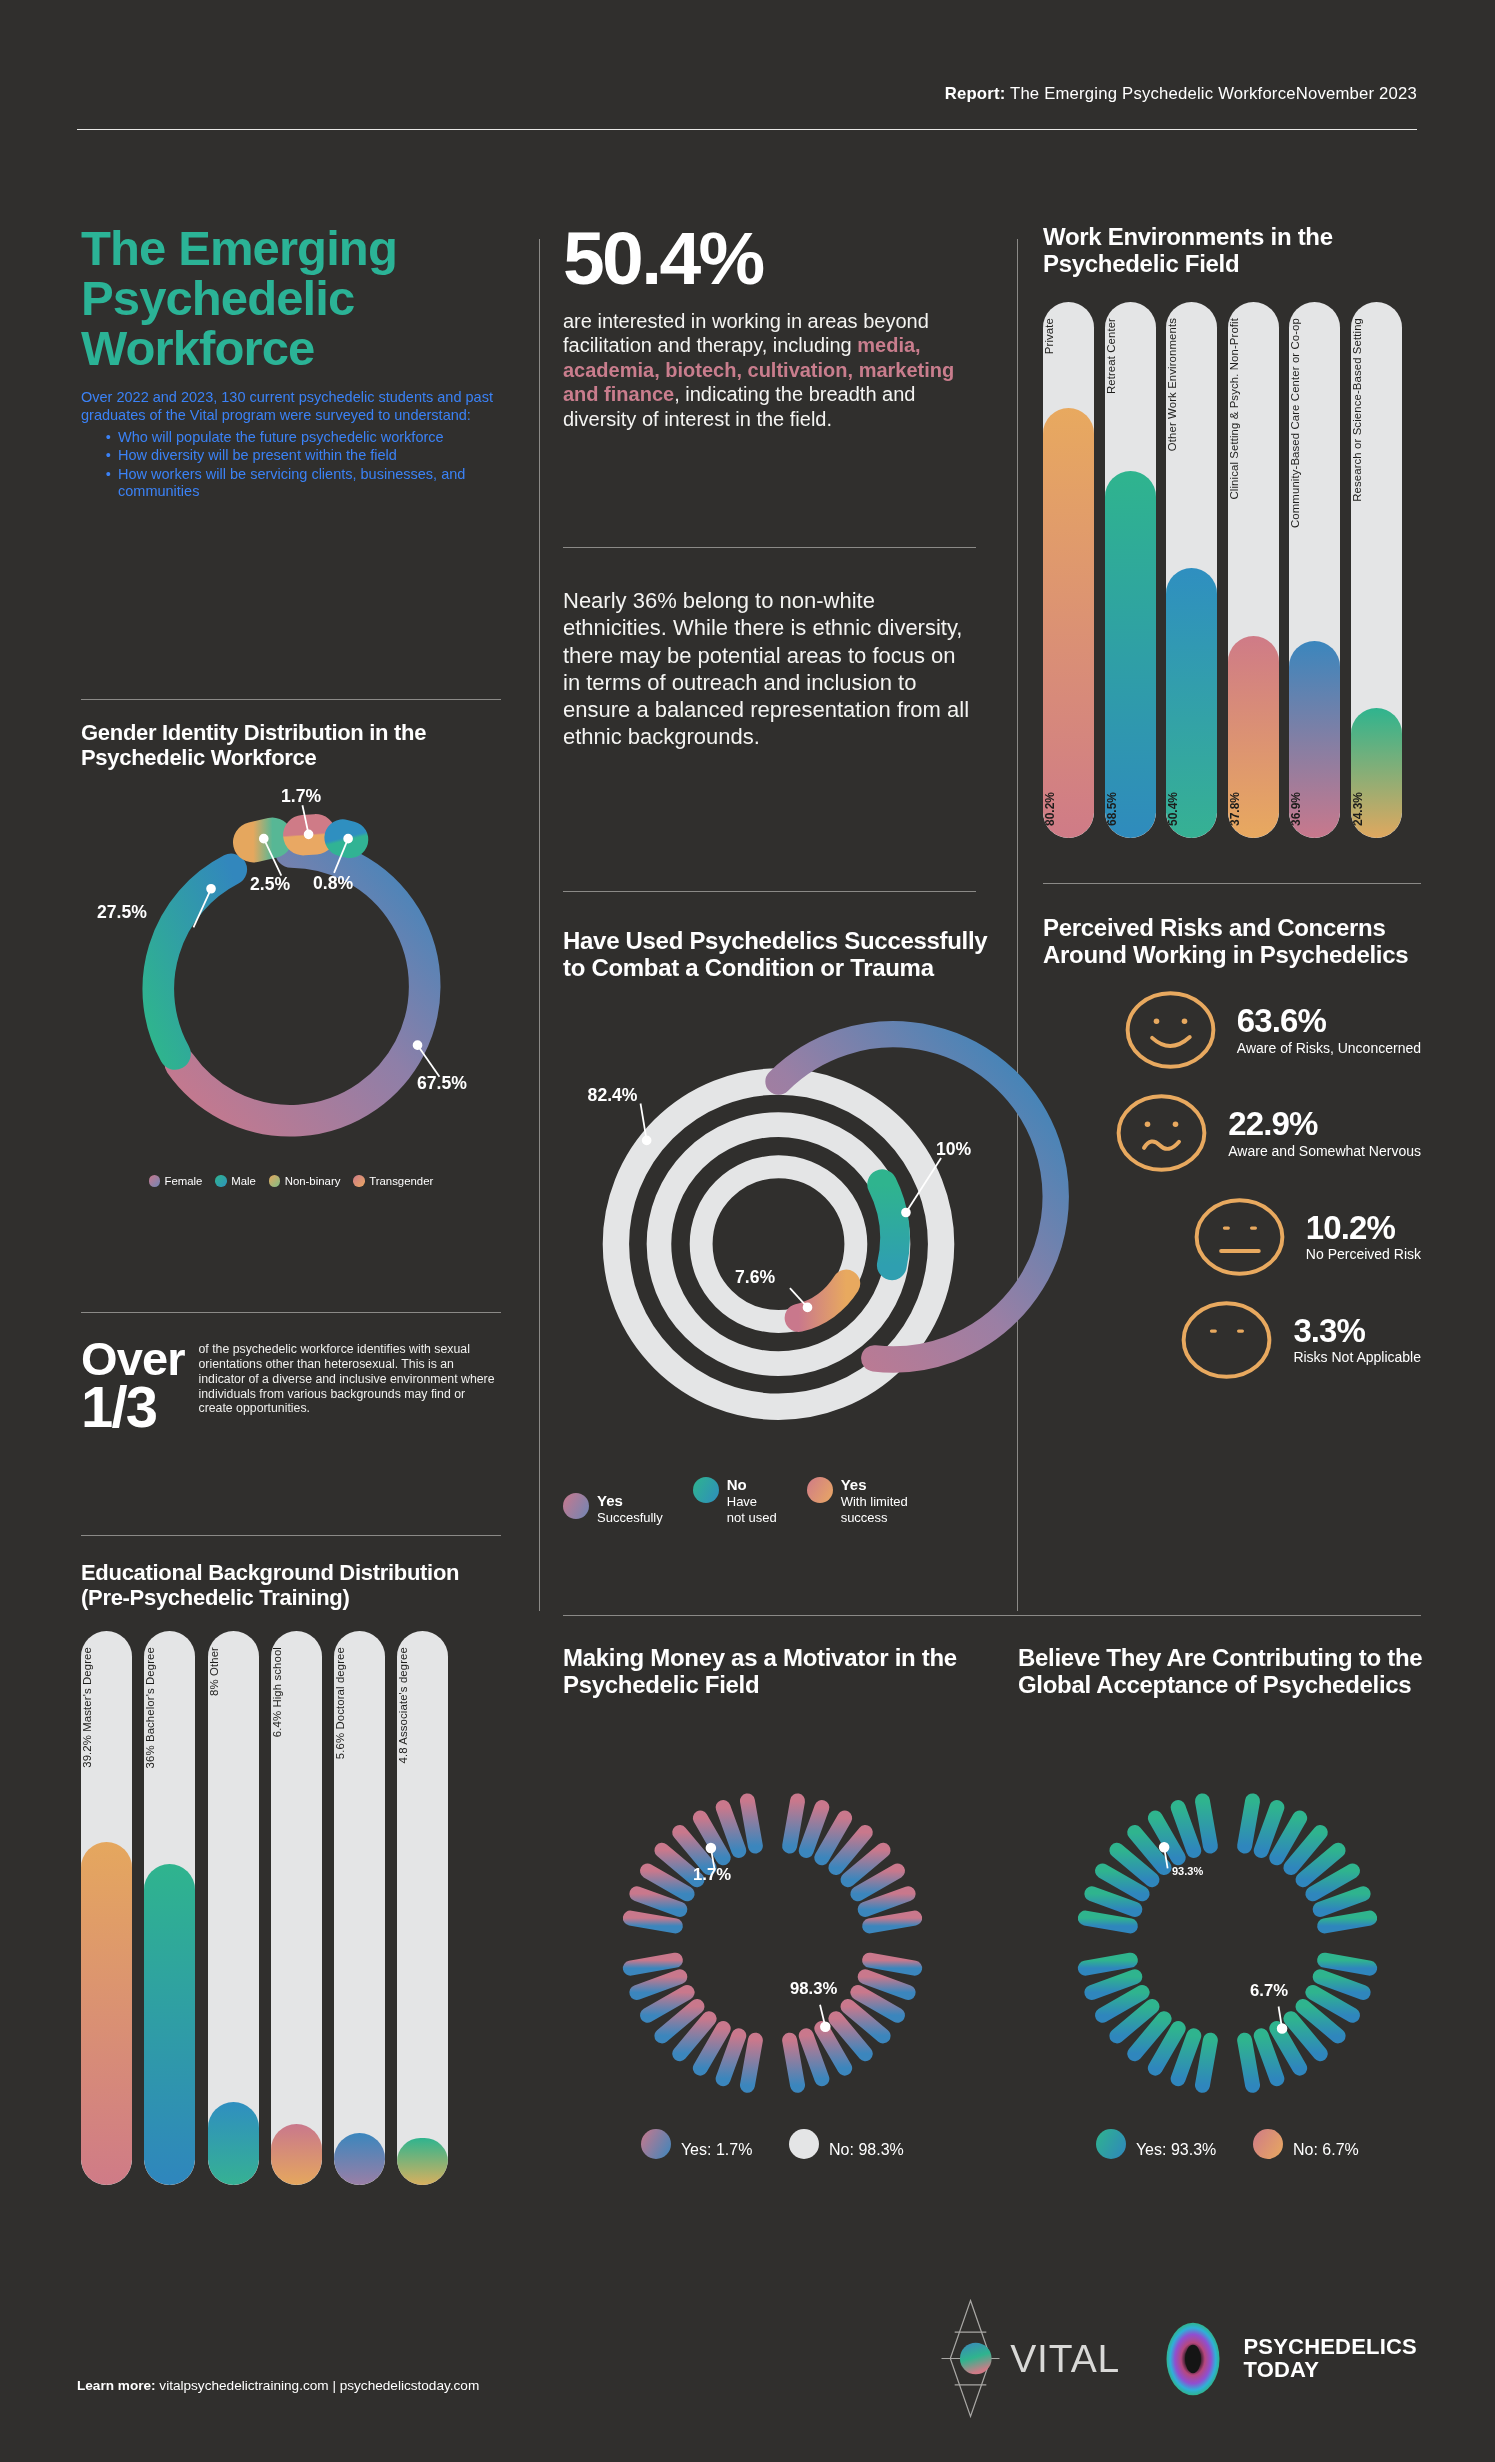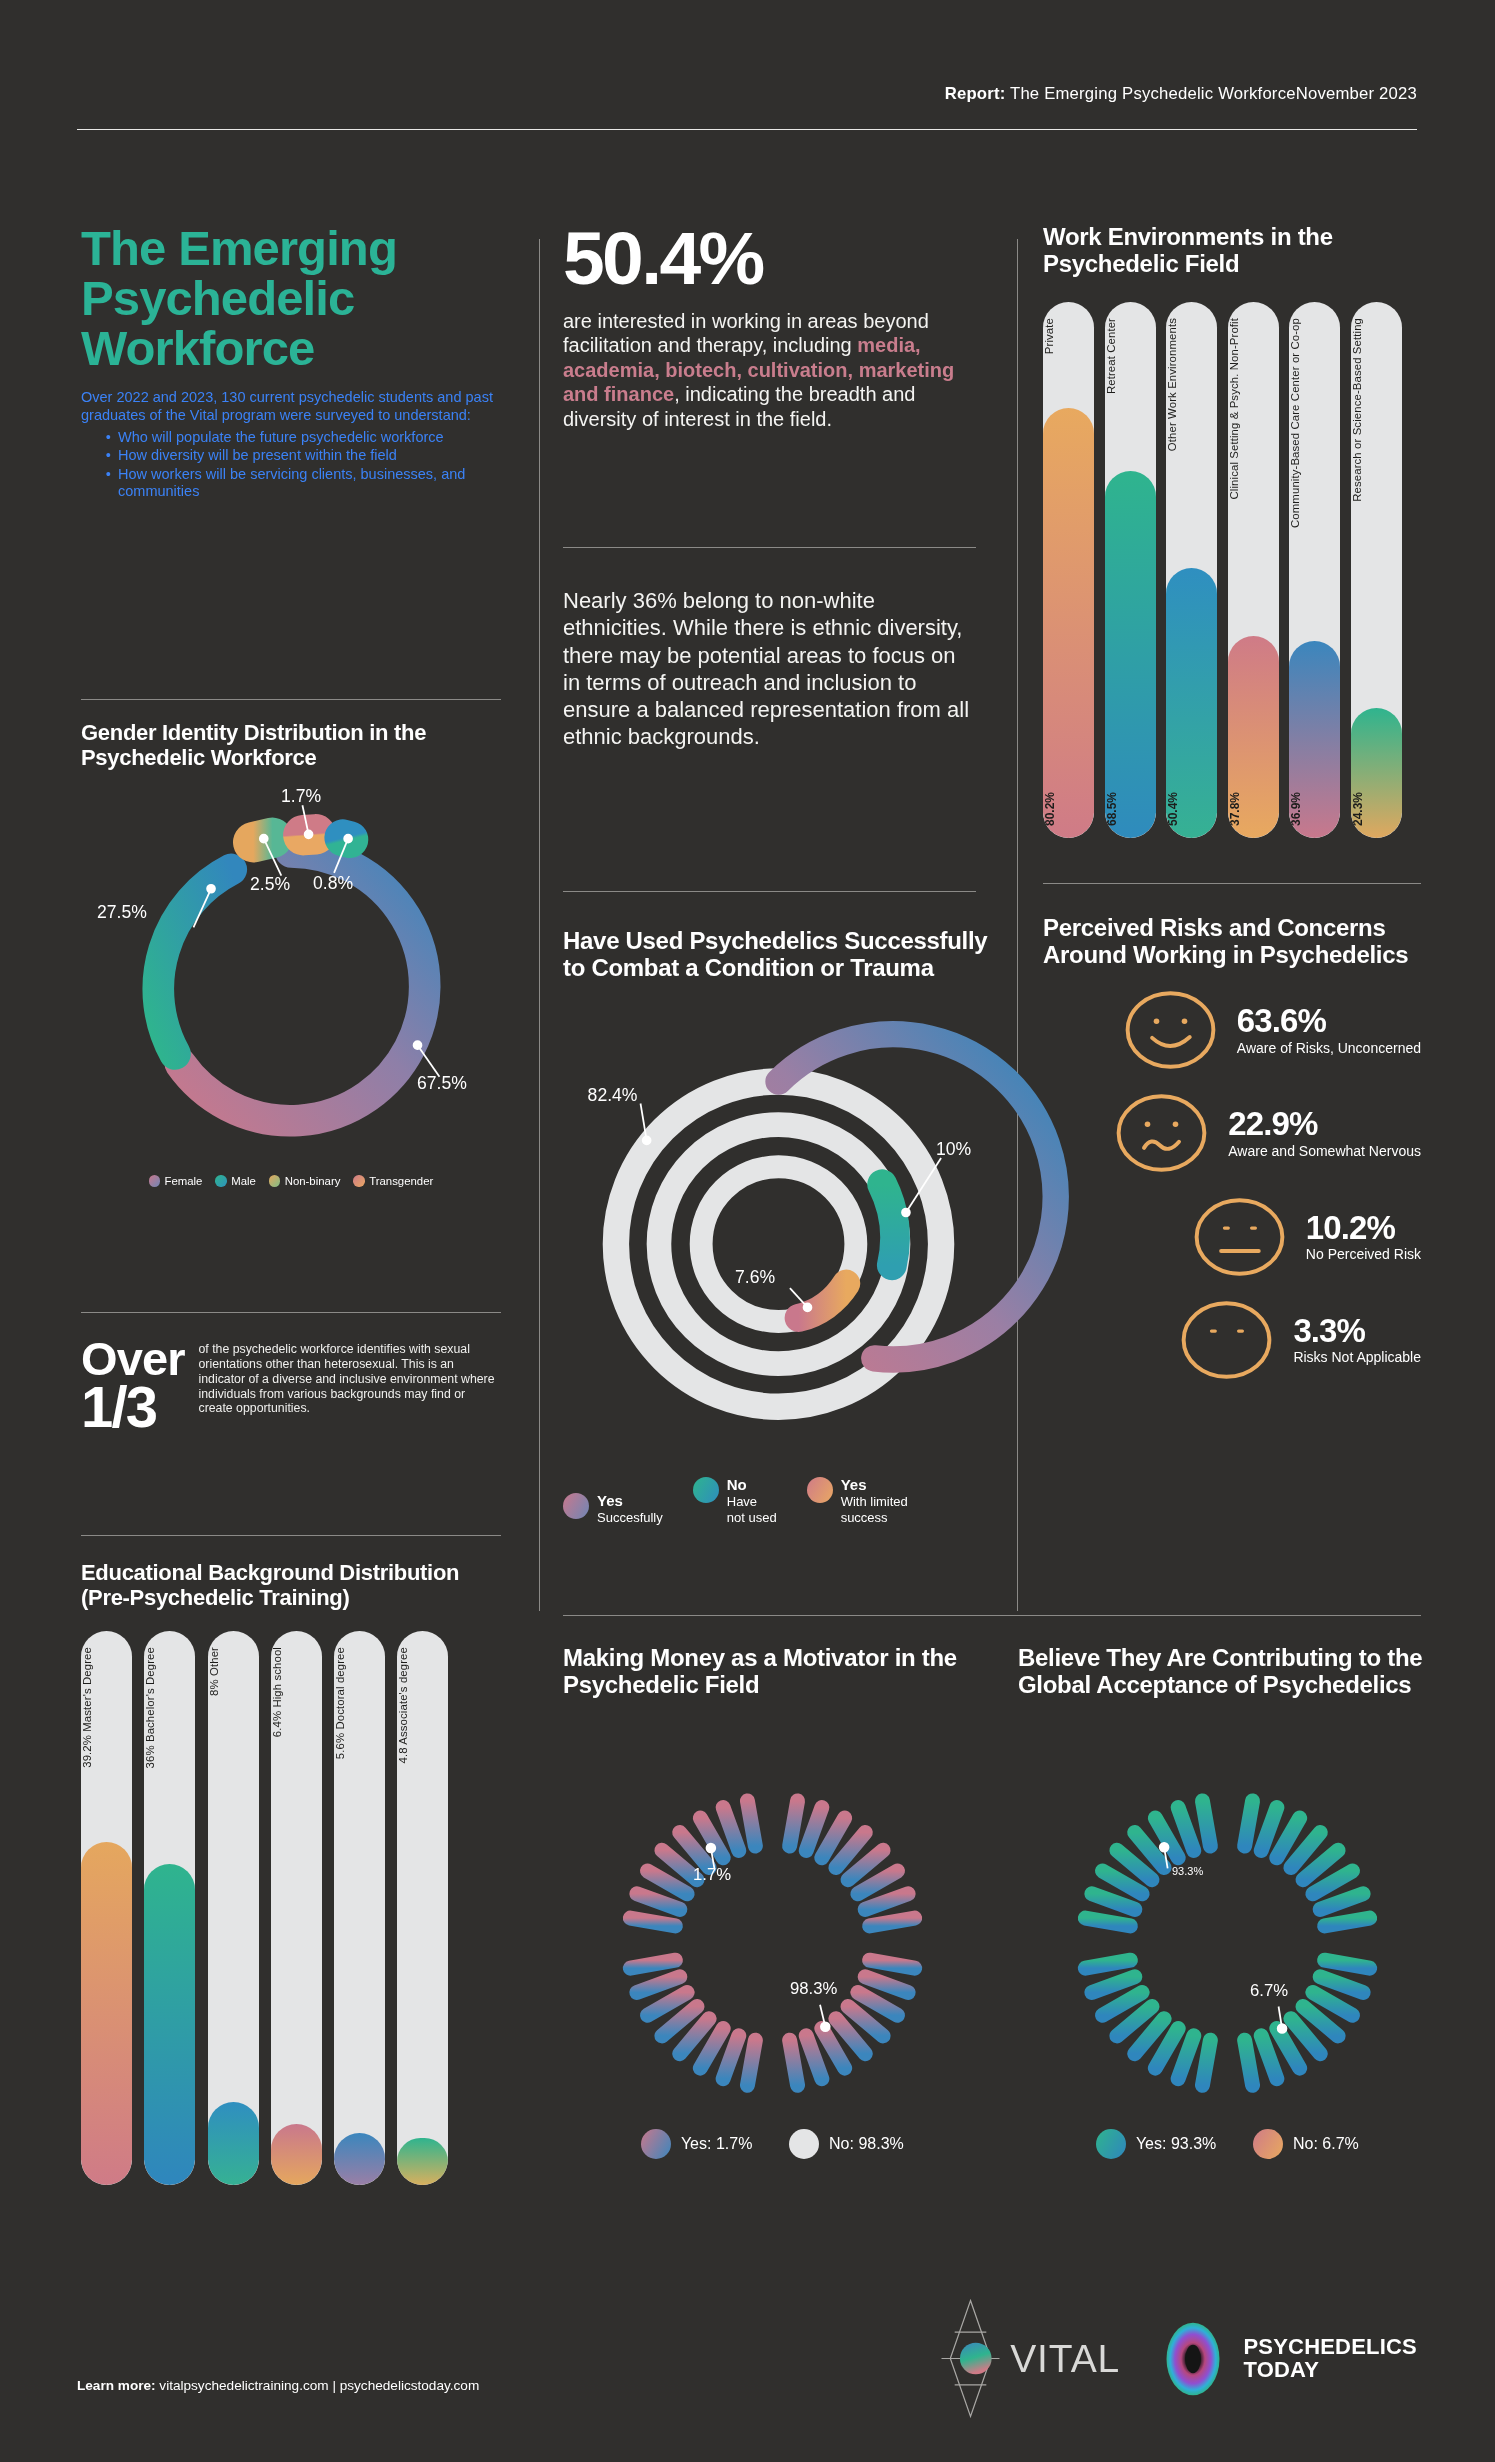--- a/index.html
+++ b/index.html
@@ -36,21 +36,21 @@
   .intro { font-size: 14.5px; line-height: 1.28; margin-top: 14px; color: #3b82f6; }
   .intro ul { margin: 3.5px 0 0 37px; }
   .intro li { list-style: none; position: relative; line-height: 1.22; margin-bottom: 0.9px;}
   .intro li:before { content: "•"; position: absolute; left: -12.3px; }
 
   h2.sec-title { font-size: 22px; line-height: 1.12; font-weight: 600; letter-spacing: -0.3px; }
   h2.sec-title.big { font-size: 24px; }
 
   
   .donut-wrap { position: relative; }
-  .lead-lbl { position: absolute; font-size: 17.6px; font-weight: 400; white-space: nowrap; }
+  .lead-lbl { position: absolute; font-size: 17.6px; font-weight: 700; white-space: nowrap; }
 
   .gender-legend { display: flex; justify-content: center; gap: 13px; margin-top: 3.5px; font-size: 11.4px; }
   .gender-legend .li { display: flex; align-items: center; gap: 4.4px; }
   .dot { width: 11.4px; height: 11.4px; border-radius: 50%; display: inline-block; }
 
   
   .over13 { display: flex; gap: 14px; align-items: flex-start; }
   .over13 .num { font-size: 58px; font-weight: 700; line-height: .92; letter-spacing: -1.8px; }
   .over13 .num .o { font-size: 47px; display: block; letter-spacing: -0.9px;}
   .over13 .body { font-size: 12.3px; line-height: 1.2; padding-top: 5.3px; color: #f0f0ee; }
@@ -81,21 +81,21 @@
 
   
   .combat-legend { display: flex; gap: 30px; margin-top: 7px; align-items: flex-end; }
   .combat-legend .li { display: flex; gap: 8px; align-items: flex-start; }
   .combat-legend .bdot { width: 26px; height: 26px; border-radius: 50%; flex: 0 0 26px; }
   .combat-legend .t1 { font-size: 15px; font-weight: 700; line-height: 1.05; }
   .combat-legend .t2 { font-size: 13px; line-height: 1.05; }
 
   
   .rad-legend { display: flex; gap: 37px; justify-content: center; align-items: center; margin-top: 1.8px; }
-  .rad-legend .li { display: flex; gap: 9.7px; align-items: center; }
+  .rad-legend .li { display: flex; gap: 9.7px; align-items: flex-end; }
   .rad-legend .bdot { width: 30px; height: 30px; border-radius: 50%; }
   .rad-legend .t { font-size: 16px; }
 
   
   .footer { position: absolute; left: 77px; bottom: 0; width: 1340px; height: 229px; }
   .footer-text { position: absolute; left: 0; bottom: 69px; font-size: 13.6px; }
   .footer-text b { font-weight: 700; }
   .logos { position: absolute; right: 0; bottom: 42px; display: flex; align-items: center; gap: 35px; }
   .vital-logo { display: flex; align-items: center; gap: 5.3px; }
   .pt-logo { display: flex; align-items: center; gap: 12.3px; }

